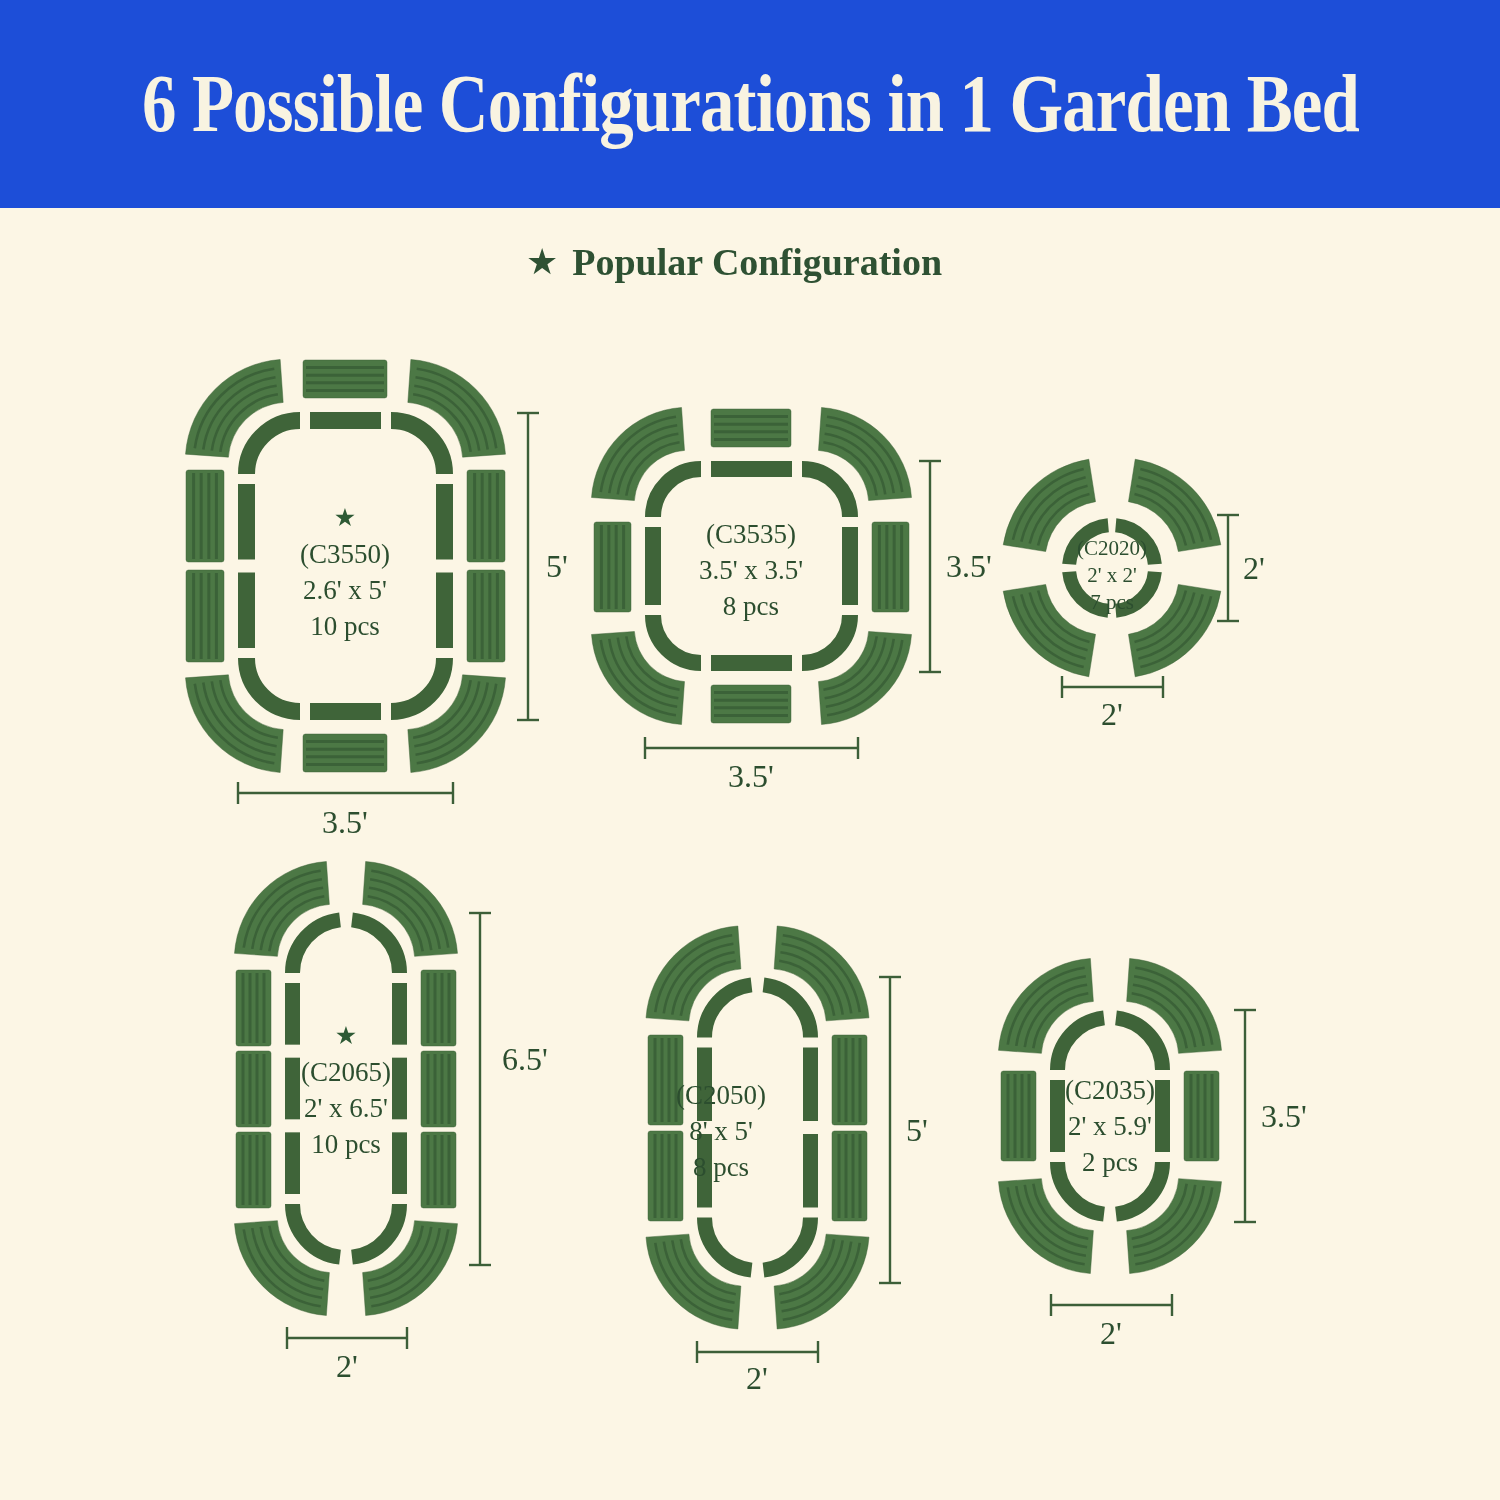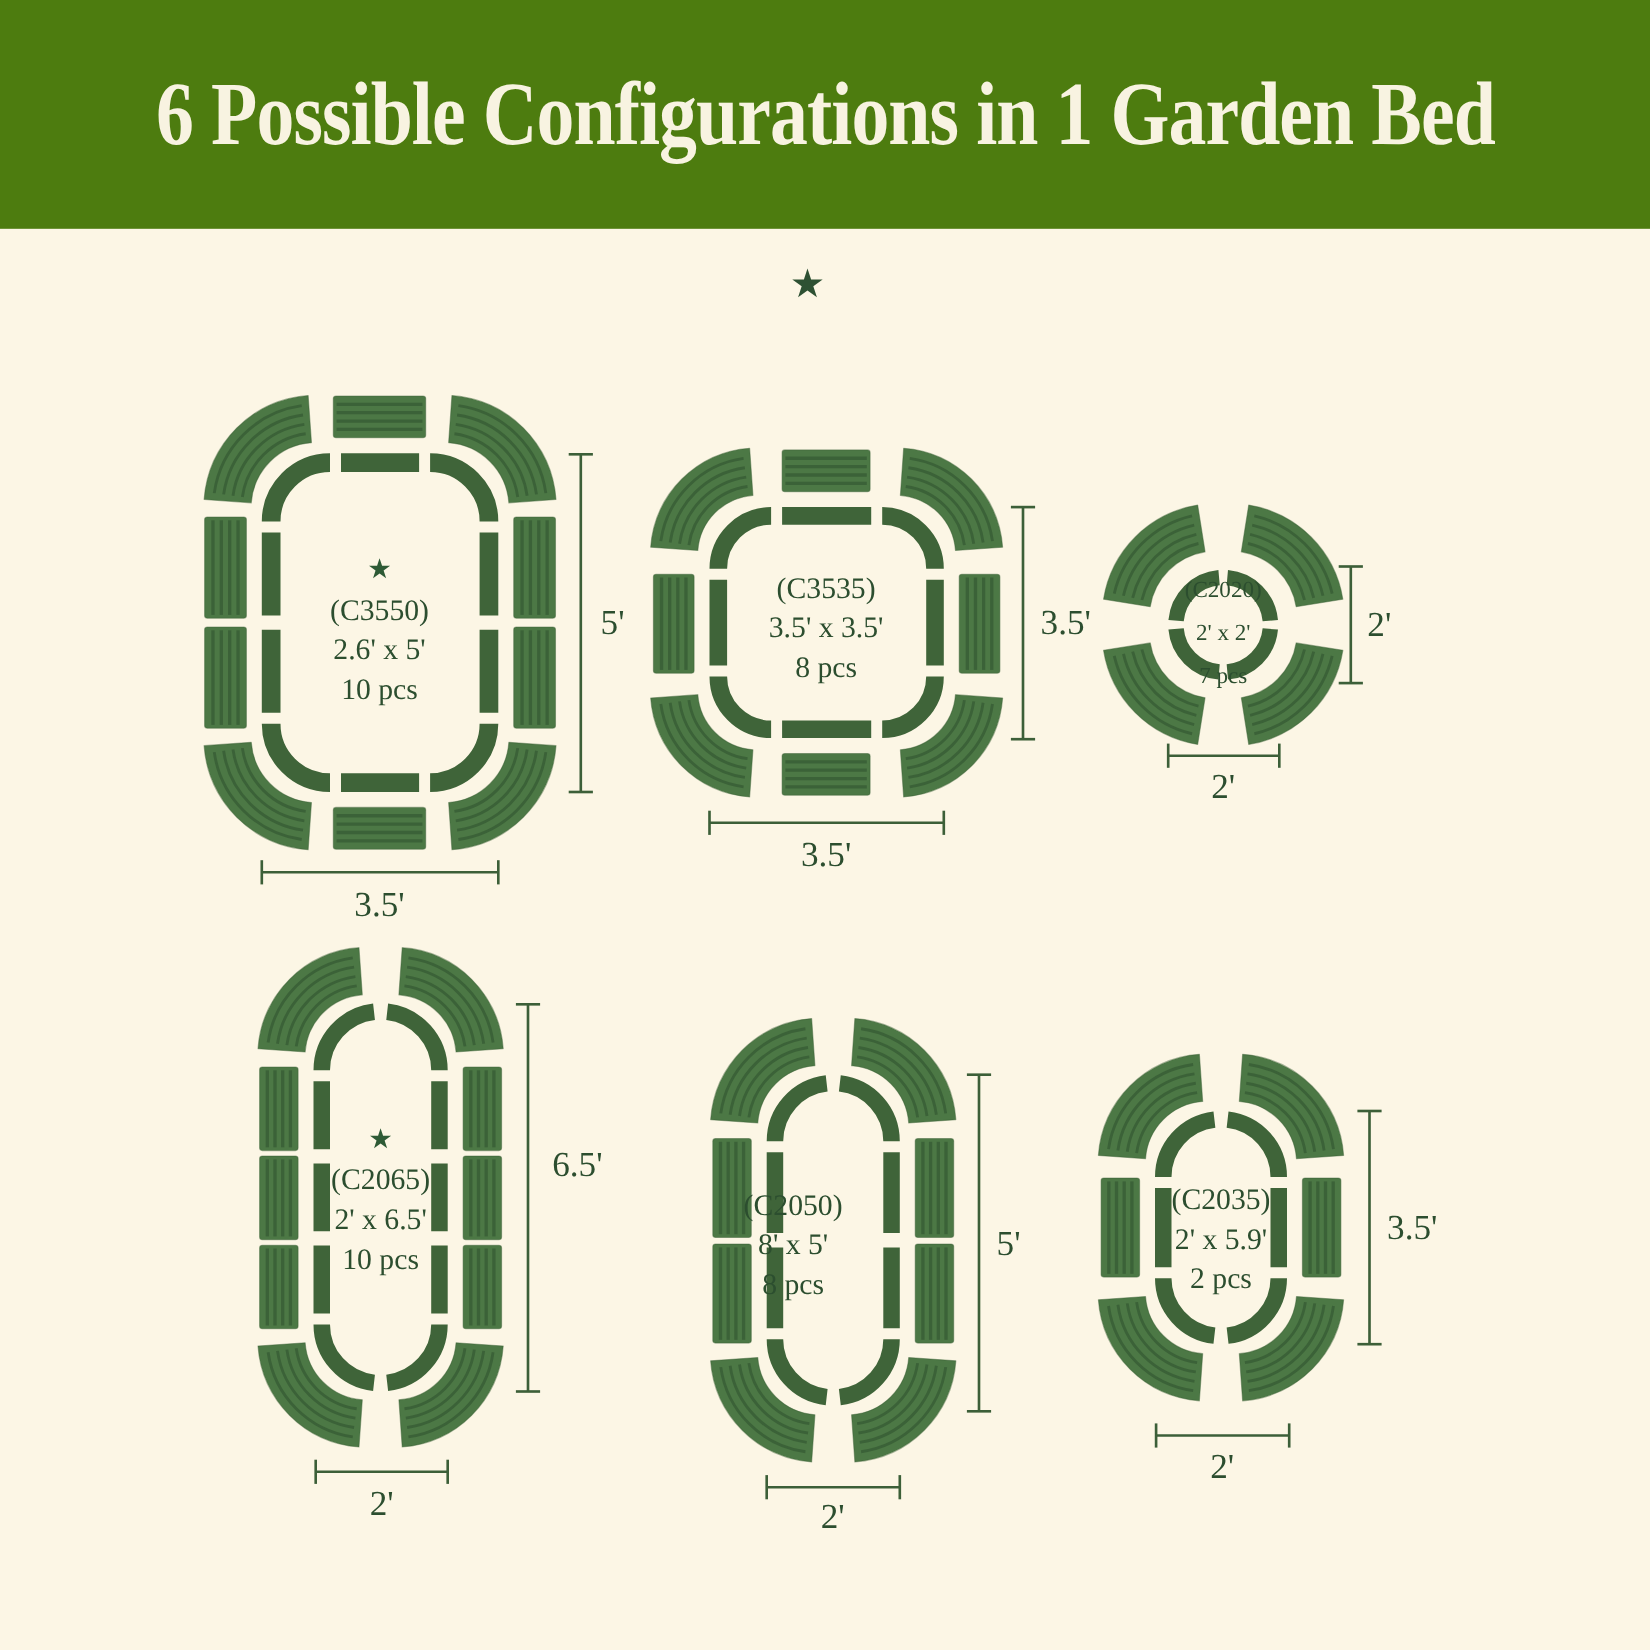--- a/index.html
+++ b/index.html
@@ -4,21 +4,21 @@
 <style>
   html,body{margin:0;padding:0;}
   body{
     width:1500px;height:1500px;position:relative;overflow:hidden;
     background:#fcf6e5;
     font-family:"Liberation Serif","DejaVu Serif",serif;
   }
   
   .header{
     position:absolute;left:0;top:0;width:1500px;height:208px;
-    background:#4d7c0f;display:flex;align-items:center;justify-content:center;
+    background:#1d4ed8;display:flex;align-items:center;justify-content:center;
   }
   .header h1{
     margin:0;color:#f8f3e1;font-size:82px;font-weight:bold;letter-spacing:-1px;
     transform:scaleX(0.84);transform-origin:center;white-space:nowrap;
   }
   
   .legend{
     position:absolute;left:734px;top:240px;transform:translateX(-50%);
     display:flex;align-items:center;gap:14px;color:#2e5133;white-space:nowrap;
   }
@@ -26,21 +26,21 @@
   .legend .label{font-size:38px;font-weight:bold;}
   
   #diagram-canvas{position:absolute;left:0;top:0;}
   
   .center-label{
     position:absolute;transform:translate(-50%,-50%);
     display:flex;flex-direction:column;align-items:center;gap:4px;
     color:#2c4e2f;font-size:27px;line-height:1.18;text-align:center;white-space:nowrap;
   }
   .center-label .mini-star{font-size:25px;line-height:1;margin-bottom:5px;color:#2e5a35;}
-  .center-label.small{font-size:21px;gap:14px;}
+  .center-label.small{font-size:21px;gap:2px;}
   #cl-c3550{left:345px;top:574px}
   #cl-c3535{left:751px;top:571px}
   #cl-c2020{left:1112px;top:575px}
   #cl-c2065{left:346px;top:1092px}
   #cl-c2050{left:721px;top:1132px}
   #cl-c2035{left:1110px;top:1127px}
   
   .dim-label{
     position:absolute;color:#2c4e2f;font-size:32px;white-space:nowrap;
   }
@@ -61,20 +61,21 @@
 </style>
 </head>
 <body>
 
 <div class="header">
   <h1>6 Possible Configurations in 1 Garden Bed</h1>
 </div>
 
 <div class="legend">
   <span class="star">★</span>
+  <span class="label">Popular Configuration</span>
 </div>
 
 <svg id="diagram-canvas" width="1500" height="1500" viewBox="0 0 1500 1500">
     <path d="M 246.5 474 A 53.5 53.5 0 0 1 300 420.5" fill="none" stroke="#3f6439" stroke-width="17" stroke-linecap="butt"></path>
     <path d="M 391 420.5 A 53.5 53.5 0 0 1 444.5 474" fill="none" stroke="#3f6439" stroke-width="17" stroke-linecap="butt"></path>
     <path d="M 444.5 658 A 53.5 53.5 0 0 1 391 711.5" fill="none" stroke="#3f6439" stroke-width="17" stroke-linecap="butt"></path>
     <path d="M 300 711.5 A 53.5 53.5 0 0 1 246.5 658" fill="none" stroke="#3f6439" stroke-width="17" stroke-linecap="butt"></path>
     <line x1="310" y1="420.5" x2="381" y2="420.5" stroke="#3f6439" stroke-width="17" stroke-linecap="butt"></line>
     <line x1="310" y1="711.5" x2="381" y2="711.5" stroke="#3f6439" stroke-width="17" stroke-linecap="butt"></line>
     <line x1="246.5" y1="484" x2="246.5" y2="559.5" stroke="#3f6439" stroke-width="17" stroke-linecap="butt"></line>

